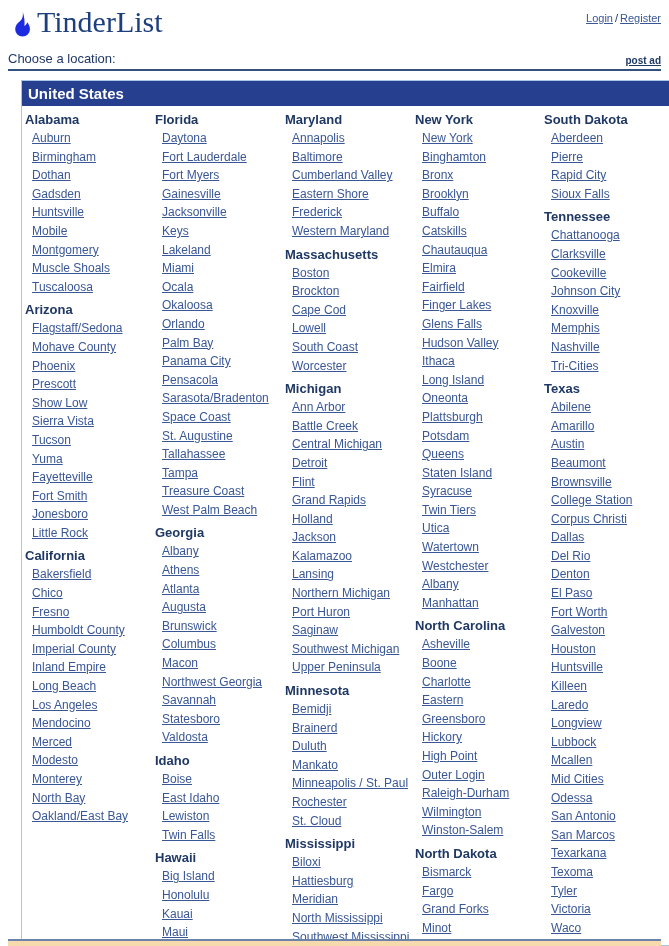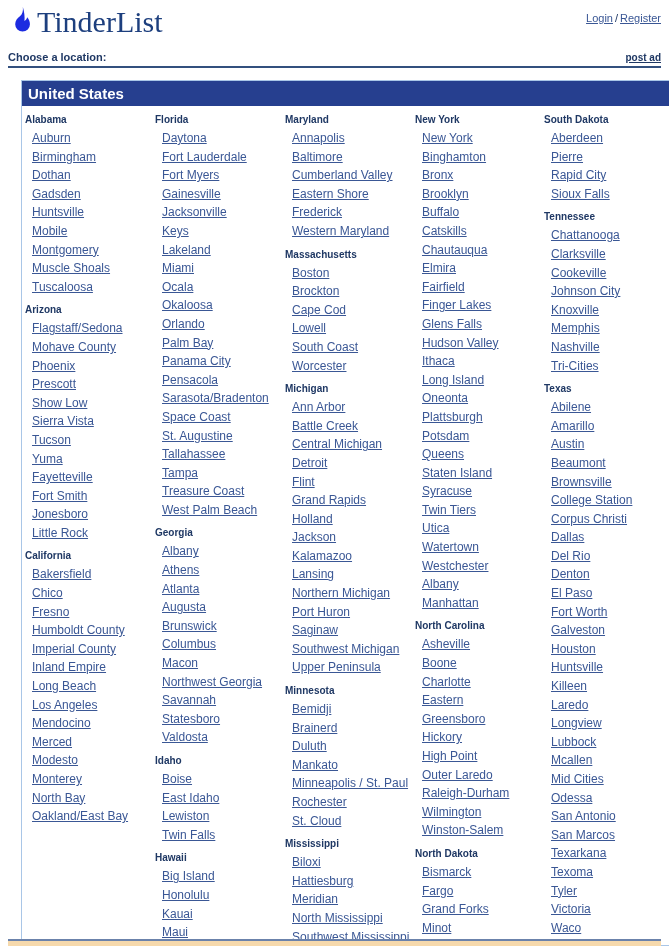--- a/index.html
+++ b/index.html
@@ -4,50 +4,50 @@
 <style>
   * { margin:0; padding:0; box-sizing:border-box; }
   html,body { background:#ffffff; }
   body {
     width:669px; height:946px; overflow:hidden; position:relative;
     font-family:"Liberation Sans","DejaVu Sans",sans-serif;
   }
   
   .topbar { padding:5px 8px 0 8px; }
   .logo-row { display:flex; justify-content:space-between; align-items:flex-start; }
-  .logo { display:flex; align-items:flex-start; gap:2px; cursor:pointer; }
+  .logo { display:flex; align-items:flex-end; gap:2px; cursor:pointer; }
   .logo-text {
     font-family:"Liberation Serif","DejaVu Serif",serif;
     font-size:30px; color:#1d3f7e; line-height:34px;
   }
   .auth-links { font-size:11px; color:#1f3864; padding-top:7px; }
   .auth-links a { color:#3a5795; text-decoration:underline; }
   .auth-sep { color:#1f3864; text-decoration:none; padding:0 2px; }
   .location-row {
     display:flex; justify-content:space-between; align-items:flex-end;
     margin-top:12px; padding-bottom:3px;
   }
-  .choose-label { font-size:11px; font-weight:bold; color:#1f3864; }
+  .choose-label { font-size:13px; font-weight:normal; color:#1f3864; }
   .post-ad { font-size:10px; font-weight:bold; color:#1f3864; text-decoration:underline; }
   .top-rule { border:none; border-top:2px solid #33507e; margin:0 8px; }
 
   
   .main-box {
     position:absolute; top:80px; left:21px; width:653px; height:866px;
     border:1px solid #a9c6e7; overflow:hidden; background:#ffffff;
   }
   .box-header {
     background:#263f8f; color:#ffffff; font-weight:bold; font-size:15px;
     padding:4px 6px; height:25px; line-height:17px;
   }
   .columns { display:flex; align-items:flex-start; padding-left:1px; }
   .column { width:130px; flex:0 0 130px; }
   .column:nth-child(4) { flex-basis:129px; width:129px; }
   .state-name {
-    font-size:10px; font-weight:bold; color:#1f3864;
+    font-size:13px; font-weight:bold; color:#1f3864;
     line-height:15px; padding:6px 0 2px 2px;
   }
   .city-link {
     display:block; font-size:12px; line-height:18.6px;
     color:#3a5795; text-decoration:underline; padding-left:9px;
     white-space:nowrap; cursor:pointer;
   }
   
   .next-section-strip {
     position:absolute; top:939px; left:8px; width:653px; height:7px;
@@ -271,21 +271,21 @@
         </div>
         <div class="state-section">
           <div class="state-name">North Carolina</div>
           <a class="city-link" href="#">Asheville</a>
           <a class="city-link" href="#">Boone</a>
           <a class="city-link" href="#">Charlotte</a>
           <a class="city-link" href="#">Eastern</a>
           <a class="city-link" href="#">Greensboro</a>
           <a class="city-link" href="#">Hickory</a>
           <a class="city-link" href="#">High Point</a>
-          <a class="city-link" href="#">Outer Laredo</a>
+          <a class="city-link" href="#">Outer Login</a>
           <a class="city-link" href="#">Raleigh-Durham</a>
           <a class="city-link" href="#">Wilmington</a>
           <a class="city-link" href="#">Winston-Salem</a>
         </div>
         <div class="state-section">
           <div class="state-name">North Dakota</div>
           <a class="city-link" href="#">Bismarck</a>
           <a class="city-link" href="#">Fargo</a>
           <a class="city-link" href="#">Grand Forks</a>
           <a class="city-link" href="#">Minot</a>

